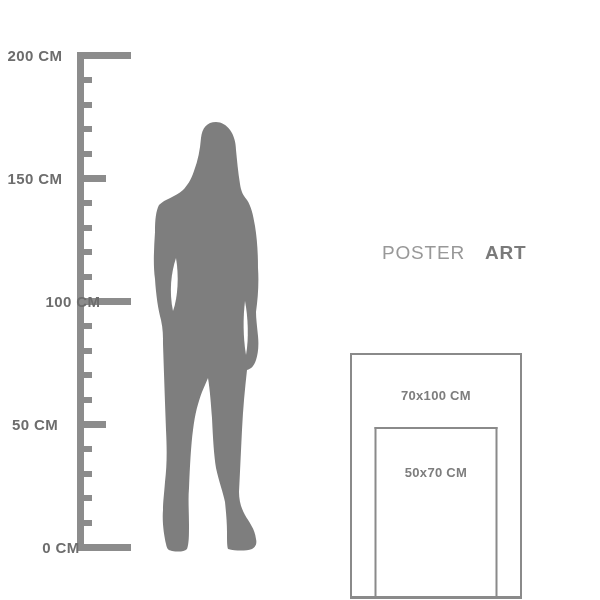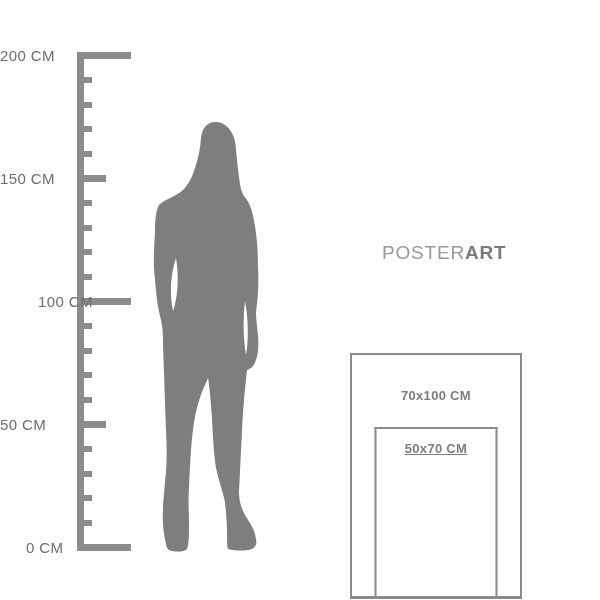--- a/index.html
+++ b/index.html
@@ -23,23 +23,23 @@
     background: var(--ruler-color, #8c8c8c);
   }
   .tick {
     position: absolute;
     background: var(--ruler-color, #8c8c8c);
   }
   .ruler-label {
     position: absolute;
     left: 0;
     width: 70px;
-    text-align: left;
+    text-align: center;
     font-size: 15px;
-    font-weight: normal;
+    font-weight: bold;
     line-height: 16px;
     letter-spacing: 0.4px;
     color: var(--ruler-label-color, #6d6d6d);
     white-space: nowrap;
   }
 
   
   .silhouette {
     position: absolute;
     left: 152px;
@@ -52,21 +52,21 @@
   .brand-title {
     position: absolute;
     left: 382px;
     top: 243px;
     font-size: 19px;
     line-height: 19px;
     letter-spacing: 0.8px;
     white-space: nowrap;
   }
   .brand-title .t-regular { font-weight: 400; color: var(--title-poster-color, #989898); }
-  .brand-title .t-bold    { font-weight: 700; color: var(--title-art-color, #7a7a7a); margin-left: 0; }
+  .brand-title .t-bold    { font-weight: 700; color: var(--title-art-color, #7a7a7a); margin-left: 20px; }
 
   
   .poster-stack {
     position: absolute;
     left: 350px;
     top: 305px;
     width: 172px;
     height: 246px;
     margin-top: 48px;
   }
@@ -89,21 +89,21 @@
     left: -40px;
     right: -40px;
     text-align: center;
     font-size: 13px;
     font-weight: bold;
     letter-spacing: 0.3px;
     color: var(--frame-label-color, #7d7d7d);
     white-space: nowrap;
   }
   .f0 .frame-label { top: 33px; }
-  .f1 .frame-label { top: 12px; text-decoration: underline; }
+  .f1 .frame-label { top: 36px; }
   .f2 .frame-label { top: 5px;  }
   .f3 .frame-label { top: 48px; }
 </style>
 </head>
 <body>
 
 <div class="stage">
 
   <div class="ruler" id="ruler">
       <div class="ruler-bar" style="left: 77px; top: 52px; width: 7px; height: 499px;"></div>

